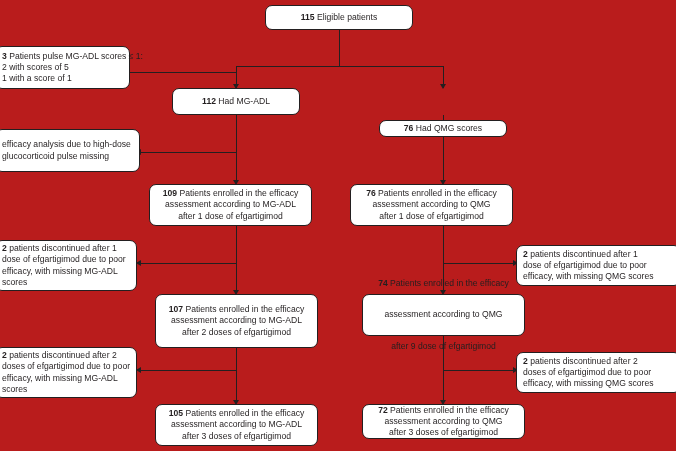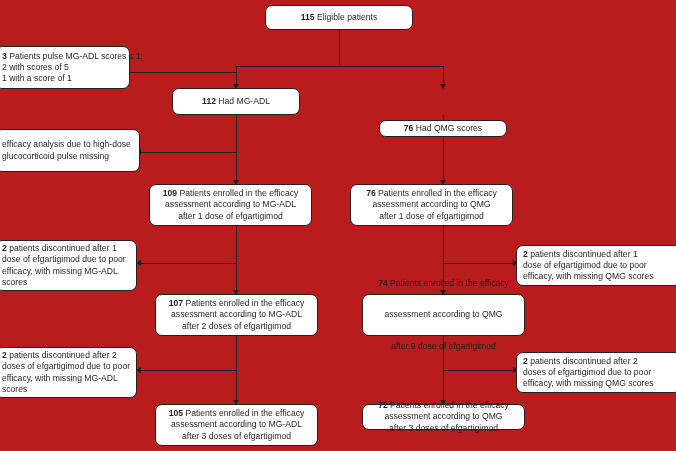--- a/index.html
+++ b/index.html
@@ -158,21 +158,21 @@
     <span class="ln">efficacy, with missing MG-ADL</span>
     <span class="ln">scores</span>
   </div>
 
   <div class="node left" style="left:516px;top:245px;width:165px;height:41px;">
     <span class="ln"><b class="num">2</b> <span>patients discontinued after 1</span></span>
     <span class="ln">dose of efgartigimod due to poor</span>
     <span class="ln">efficacy, with missing QMG scores</span>
   </div>
 
-  <div class="node center" style="left:155px;top:294px;width:163px;height:42px;">
+  <div class="node center" style="left:155px;top:294px;width:163px;height:54px;">
     <span class="ln"><b class="num">107</b> <span>Patients enrolled in the efficacy</span></span>
     <span class="ln">assessment according to MG-ADL</span>
     <span class="ln">after 2 doses of efgartigimod</span>
   </div>
 
   <div class="node center" style="left:362px;top:294px;width:163px;height:42px;gap:20px;">
     <span class="ln"><b class="num">74</b> <span>Patients enrolled in the efficacy</span></span>
     <span class="ln">assessment according to QMG</span>
     <span class="ln">after 9 dose of efgartigimod</span>
   </div>
@@ -189,19 +189,19 @@
     <span class="ln">doses of efgartigimod due to poor</span>
     <span class="ln">efficacy, with missing QMG scores</span>
   </div>
 
   <div class="node center" style="left:155px;top:404px;width:163px;height:42px;">
     <span class="ln"><b class="num">105</b> <span>Patients enrolled in the efficacy</span></span>
     <span class="ln">assessment according to MG-ADL</span>
     <span class="ln">after 3 doses of efgartigimod</span>
   </div>
 
-  <div class="node center" style="left:362px;top:404px;width:163px;height:26px;">
+  <div class="node center" style="left:362px;top:404px;width:163px;height:35px;">
     <span class="ln"><b class="num">72</b> <span>Patients enrolled in the efficacy</span></span>
     <span class="ln">assessment according to QMG</span>
     <span class="ln">after 3 doses of efgartigimod</span>
   </div>
 
 </div>
 
 </body></html>

